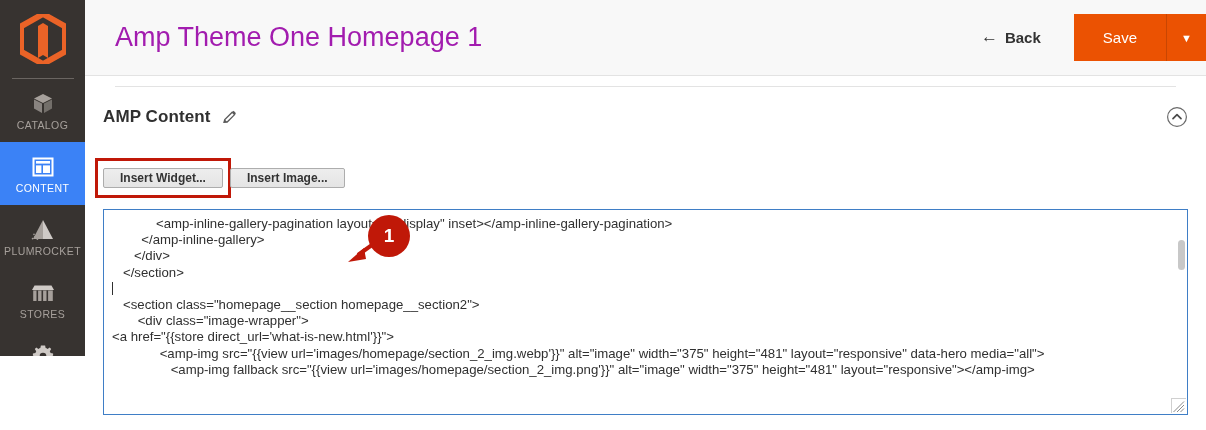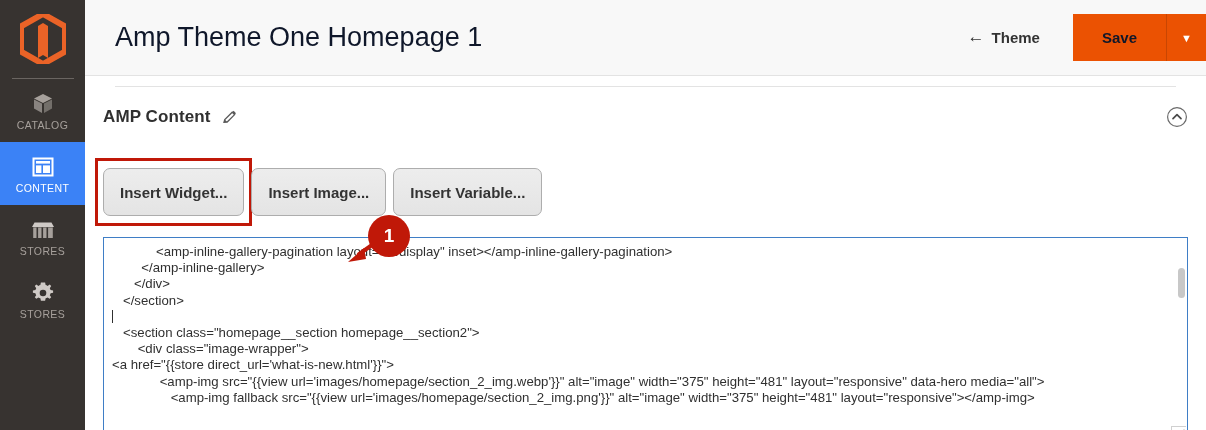--- a/index.html
+++ b/index.html
@@ -15,21 +15,21 @@
     position: relative;
     width: 1206px;
     height: 430px;
     display: flex;
     background: #ffffff;
   }
 
   
   .sidebar {
     width: 85px;
-    height: 430px;
+    height: 356px;
     background: #373330;
     flex: 0 0 85px;
     position: relative;
     overflow: hidden;
   }
   .logo-wrap {
     height: 78px;
     display: flex;
     align-items: center;
     justify-content: center;
@@ -81,21 +81,21 @@
   .page-header {
     height: 76px;
     background: #f8f8f8;
     border-bottom: 1px solid #e3e3e3;
     display: flex;
     align-items: center;
     padding: 0 0 0 30px;
   }
   .page-title {
     font-size: 27px;
-    color: #0f172a;
+    color: #a21caf;
     font-weight: 400;
     white-space: nowrap;
     flex: 0 0 auto;
   }
   .header-actions {
     margin-left: auto;
     display: flex;
     align-items: center;
     height: 100%;
     padding-right: 0;
@@ -122,25 +122,25 @@
     top: -1px;
   }
   .save-group {
     display: flex;
     align-items: stretch;
     margin-left: 14px;
     height: 47px;
   }
   .save-btn {
     background: #eb5202;
-    color: #0f172a;
+    color: #ffffff;
     border: none;
     font-family: "Liberation Sans", sans-serif;
     font-size: 15px;
-    font-weight: bold;
+    font-weight: normal;
     padding: 0 29px;
     cursor: pointer;
     white-space: nowrap;
   }
   .save-caret {
     background: #eb5202;
     border: none;
     border-left: 1px solid #c94602;
     width: 40px;
     cursor: pointer;
@@ -201,27 +201,27 @@
 
   .toolbar {
     display: flex;
     gap: 7px;
     margin-top: 38px;
     align-items: center;
   }
   .ins-btn {
     background: linear-gradient(to bottom, #ededed 0%, #e4e4e4 100%);
     border: 1px solid #adadad;
-    border-radius: 7px;
-    font-family: "Liberation Sans", sans-serif;
-    font-size: 15px;
+    border-radius: 2px;
+    font-family: "Liberation Sans", sans-serif;
+    font-size: 12px;
     font-weight: bold;
     color: #333333;
     padding: 0 16px;
-    height: 48px;
+    height: 20px;
     cursor: pointer;
     white-space: nowrap;
   }
   .ins-btn-wrap {
     position: relative;
     display: inline-flex;
   }
   .ins-btn-wrap.highlighted::after {
     content: "";
     position: absolute;
@@ -343,20 +343,33 @@
         <svg width="24" height="24" viewBox="0 0 24 24">
           <rect x="2.5" y="3.5" width="19" height="17" fill="none" stroke="#ffffff" stroke-width="2"></rect>
           <rect x="5" y="6" width="14" height="2.6" fill="#ffffff"></rect>
           <rect x="5" y="10.4" width="5.4" height="7.6" fill="#ffffff"></rect>
           <rect x="12" y="10.4" width="7" height="7.6" fill="#ffffff"></rect>
         </svg>
       </span>
       <span class="nav-label">CONTENT</span>
     </div>
 
+    <div class="nav-item">
+      <span class="nav-icon">
+        <svg width="26" height="24" viewBox="0 0 26 24">
+          <path d="M13 2 L23 21 L13 21 Z" fill="#cfcac6"></path>
+          <path d="M13 2 L3 21 L13 21 Z" fill="#a6a09b"></path>
+          <circle cx="5" cy="19" r="1.1" fill="#a6a09b"></circle>
+          <circle cx="2.6" cy="20.6" r="0.9" fill="#a6a09b"></circle>
+          <circle cx="7.4" cy="21" r="0.9" fill="#a6a09b"></circle>
+          <circle cx="4" cy="16.4" r="0.8" fill="#a6a09b"></circle>
+        </svg>
+      </span>
+      <span class="nav-label">PLUMROCKET</span>
+    </div>
 
     <div class="nav-item">
       <span class="nav-icon">
         <svg width="26" height="22" viewBox="0 0 26 22">
           <path d="M2 7 L4.5 2.5 L21.5 2.5 L24 7 Z" fill="#cfcac6"></path>
           <rect x="3.2" y="7.4" width="19.6" height="10.6" fill="#a6a09b"></rect>
           <rect x="6.5" y="7.4" width="1.6" height="10.6" fill="#373330"></rect>
           <rect x="11.5" y="7.4" width="1.6" height="10.6" fill="#373330"></rect>
           <rect x="16.5" y="7.4" width="1.6" height="10.6" fill="#373330"></rect>
         </svg>
@@ -376,21 +389,21 @@
   </div>
 
   <div class="main">
 
     <div class="page-header">
       <div class="page-title">Amp Theme One Homepage 1</div>
 
       <div class="header-actions">
         <button class="hdr-btn">
           <span class="arrow-left">←</span>
-          <span>Theme</span>
+          <span>Back</span>
         </button>
 
 
 
         <div class="save-group">
           <button class="save-btn">Save</button>
           <button class="save-caret">▼</button>
         </div>
       </div>
     </div>
@@ -419,23 +432,20 @@
           </svg>
         </button>
       </div>
 
       <div class="toolbar">
         <span class="ins-btn-wrap highlighted">
           <button class="ins-btn">Insert Widget...</button>
         </span>
         <span class="ins-btn-wrap">
           <button class="ins-btn">Insert Image...</button>
-        </span>
-        <span class="ins-btn-wrap">
-          <button class="ins-btn">Insert Variable...</button>
         </span>
       </div>
 
       <div class="code-wrap">
         <div class="code-area"><span>            &lt;amp-inline-gallery-pagination layout="nodisplay" inset&gt;&lt;/amp-inline-gallery-pagination&gt;
         &lt;/amp-inline-gallery&gt;
       &lt;/div&gt;
    &lt;/section&gt;
 </span><span class="caret-line"></span><span>
    &lt;section class="homepage__section homepage__section2"&gt;

